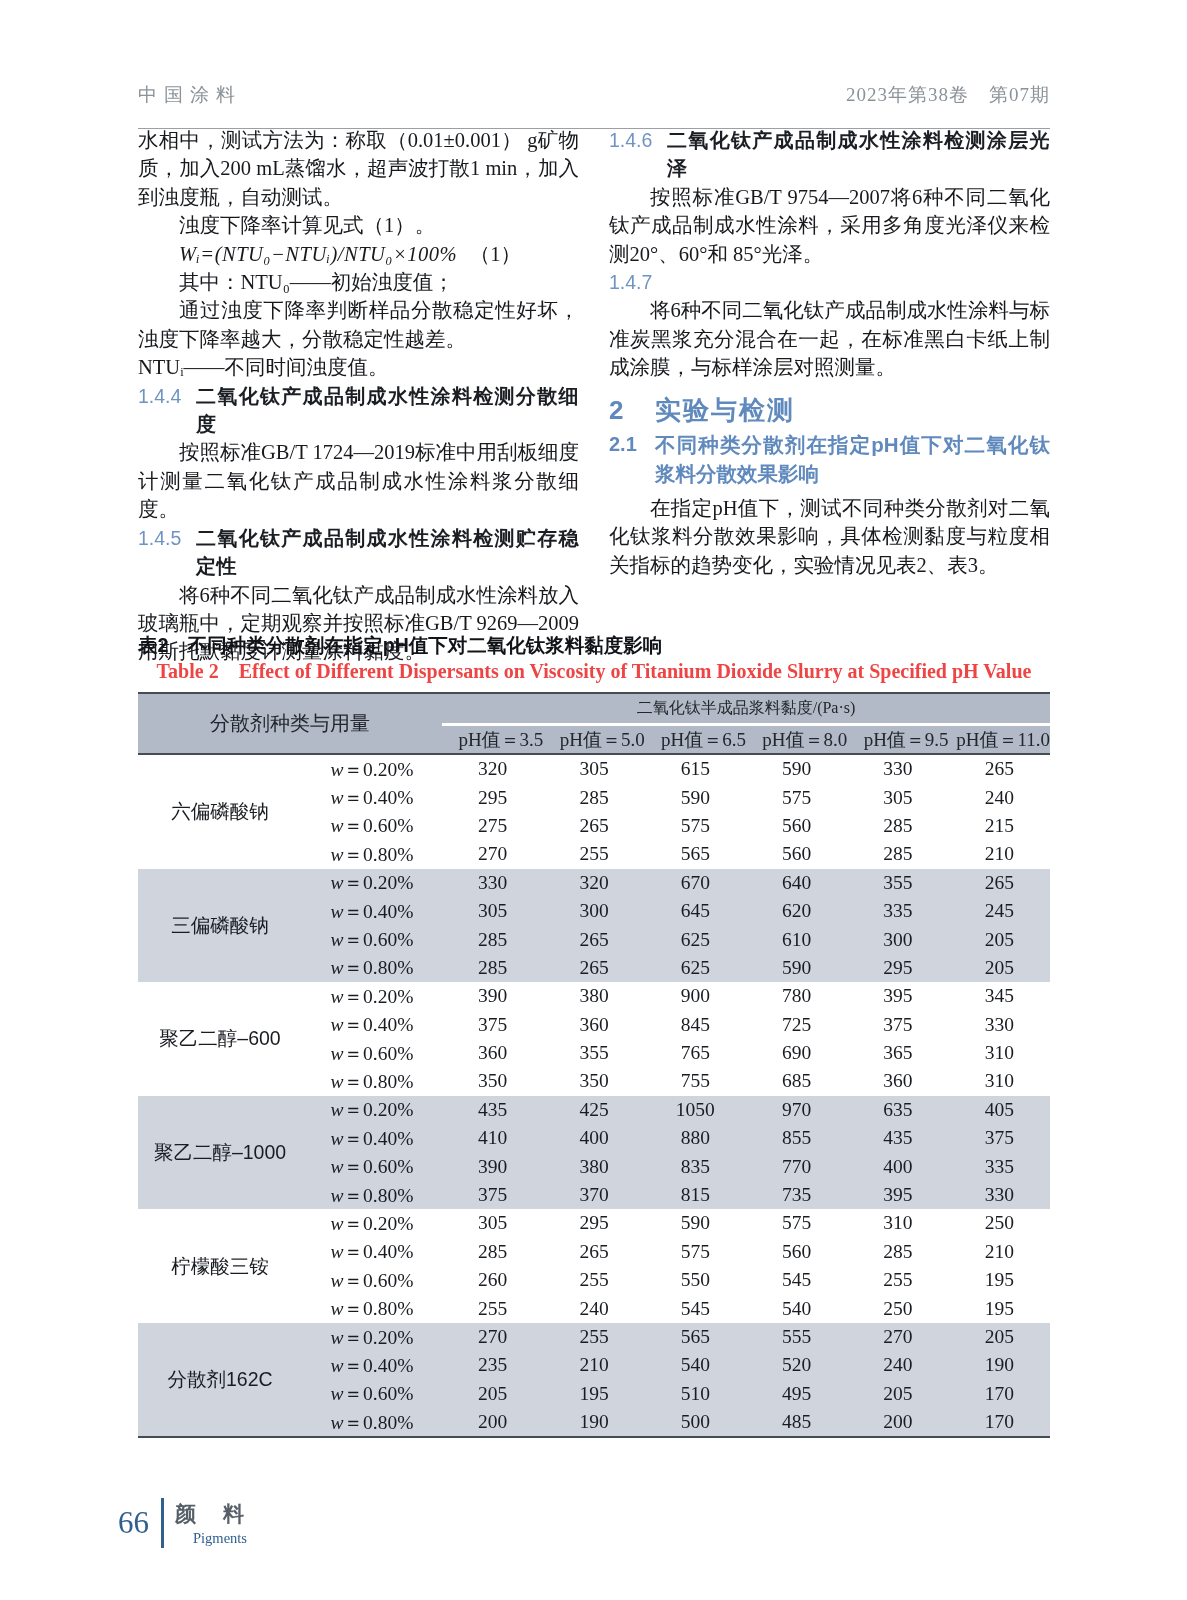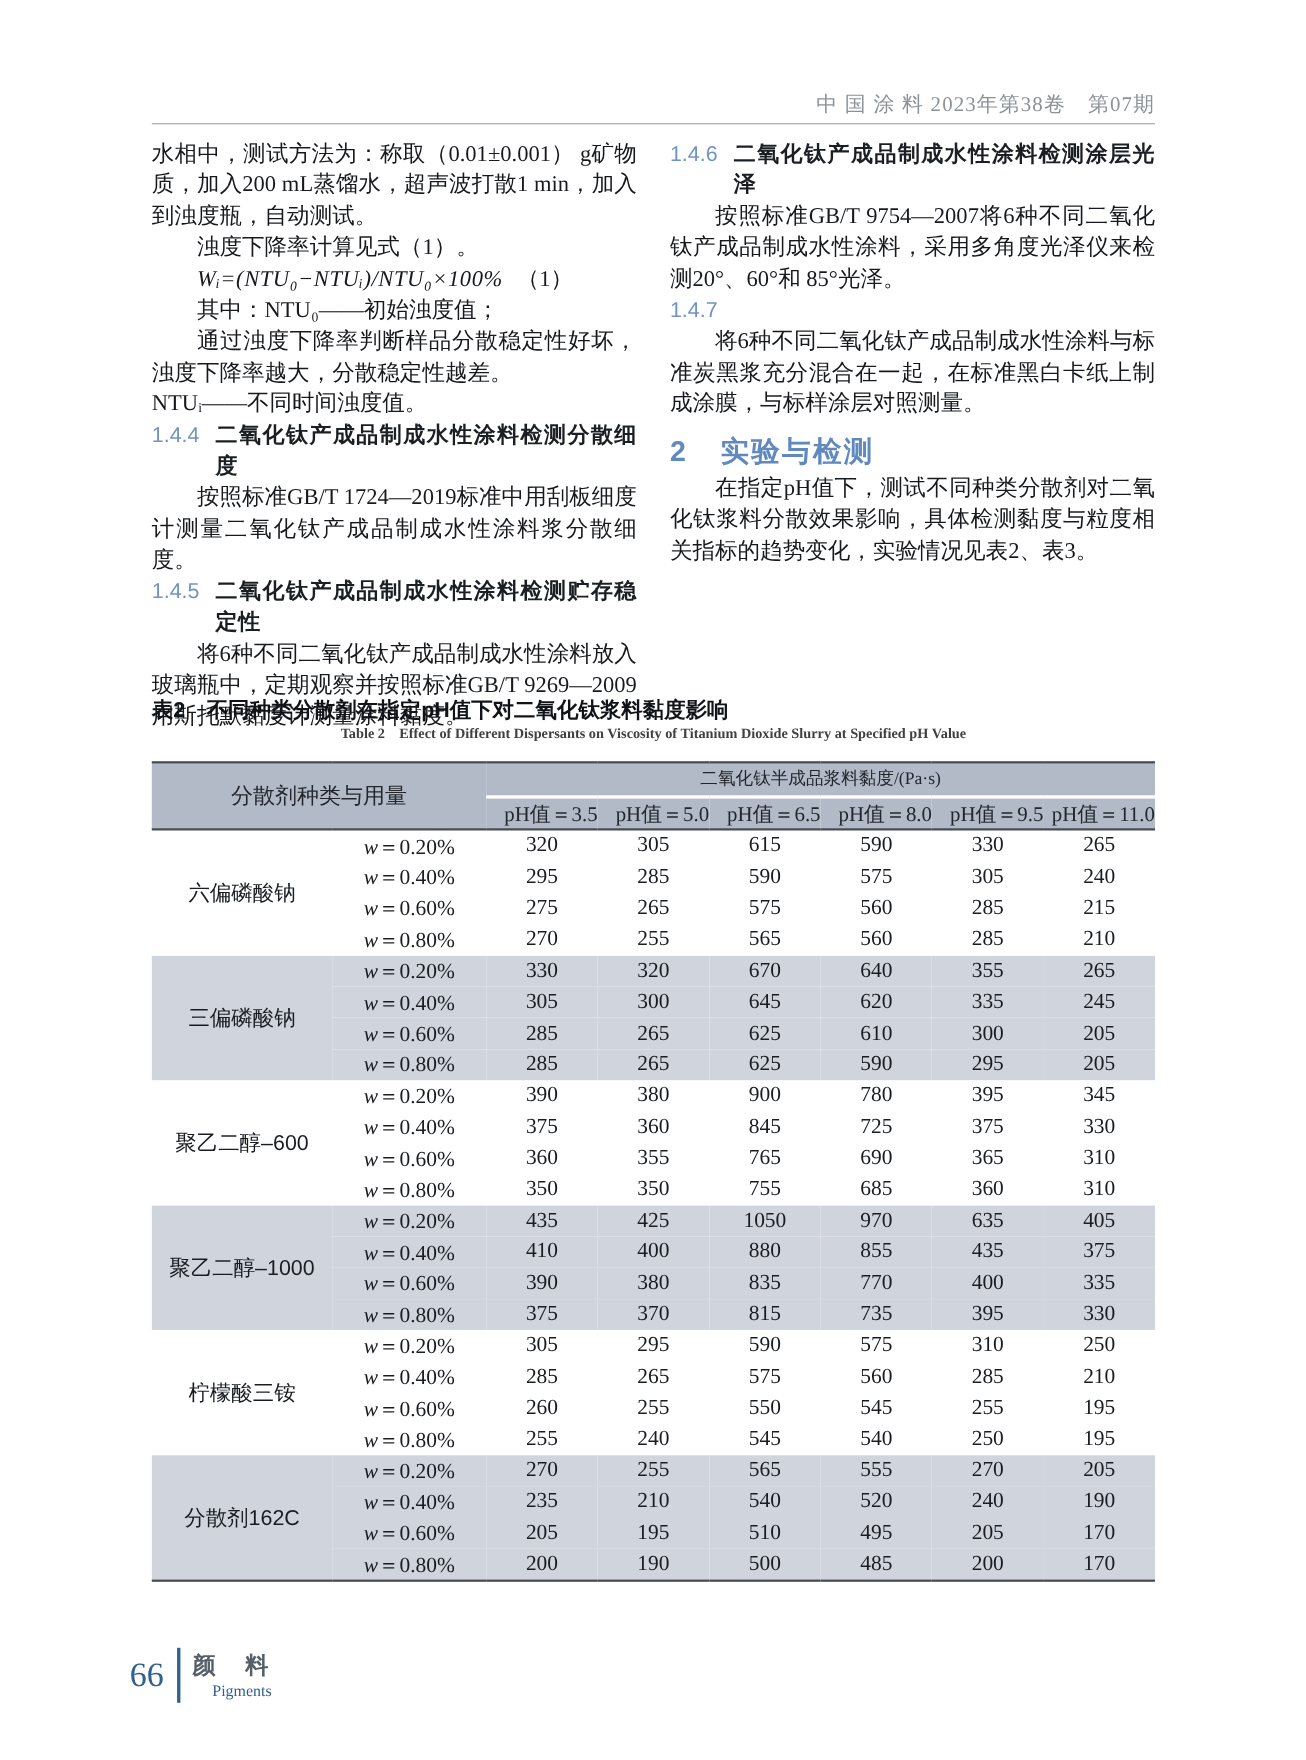--- a/index.html
+++ b/index.html
@@ -1,22 +1,22 @@
 <!DOCTYPE html>
 <html><head>
 <meta charset="utf-8">
 <style>
   html,body{margin:0;padding:0;background:#ffffff;}
   .page{position:relative;width:1187px;height:1600px;background:#ffffff;overflow:hidden;
         font-family:"Liberation Serif","DejaVu Serif",serif;color:#1c1f24;}
 
   
   .running-head{position:absolute;left:138px;top:78px;width:912px;height:30px;
-    display:flex;justify-content:flex-end;align-items:flex-end;
-    border-bottom:1px solid #9aa0a6;padding-bottom:4px;
+    display:flex;justify-content:space-between;align-items:flex-end;
+    border-bottom:1px solid #9aa0a6;padding-bottom:20px;
     font-size:19px;color:#8b9298;}
   .journal-name{letter-spacing:7px;}
   .issue-info{letter-spacing:1px;}
 
   
   .col{position:absolute;top:126px;width:441px;font-size:20.5px;line-height:28.4px;
        text-align:justify;color:#17191d;}
   .col-left{left:138px;}
   .col-right{left:609px;}
   .para{text-indent:41px;margin:0;}
@@ -37,21 +37,21 @@
   .subsection-head{display:flex;align-items:flex-start;margin:4px 0 6px 0;
     font-family:"Liberation Sans","DejaVu Sans",sans-serif;color:#6089bd;font-weight:bold;}
   .subsection-head .num{font-size:20px;flex:0 0 46px;line-height:29px;}
   .subsection-head .txt{font-size:20.5px;line-height:29px;flex:1;text-align:justify;}
 
   
   .tbl-title-zh{position:absolute;left:138px;top:632px;width:912px;text-align:left;
     font-family:"Liberation Sans","DejaVu Sans",sans-serif;font-weight:bold;
     font-size:19.5px;color:#101318;}
   .tbl-title-en{position:absolute;left:138px;top:658px;width:912px;text-align:center;
-    font-weight:bold;font-size:13px;color:#404040;}
+    font-weight:bold;font-size:20px;color:#ef4444;}
 
   
   .data-table{position:absolute;left:138px;top:692px;width:912px;
     border-collapse:collapse;table-layout:fixed;
     border-top:2px solid #464c54;border-bottom:2px solid #464c54;}
   .data-table thead th{background:#b2bac7;font-weight:normal;color:#23272d;padding:0;}
   .data-table thead{border-bottom:2px solid #464c54;margin-top:40px;}
   th.group-label{font-family:"Liberation Sans","DejaVu Sans",sans-serif;font-size:20px;}
   th.span-header{font-size:16px;height:29px;border-bottom:3px solid #ffffff;}
   th.ph-header{font-size:19px;height:27px;text-align:right;}
@@ -108,20 +108,24 @@
       <span class="txt">二氧化钛产成品制成水性涂料检测涂层光泽</span>
     </div>
     <p class="para">按照标准GB/T 9754—2007将6种不同二氧化钛产成品制成水性涂料，采用多角度光泽仪来检测20°、60°和 85°光泽。</p>
     <div class="subhead">
       <span class="num">1.4.7</span>
     </div>
     <p class="para">将6种不同二氧化钛产成品制成水性涂料与标准炭黑浆充分混合在一起，在标准黑白卡纸上制成涂膜，与标样涂层对照测量。</p>
     <div class="section-head">
       <span class="num">2</span>
       <span class="txt">实验与检测</span>
+    </div>
+    <div class="subsection-head">
+      <span class="num">2.1</span>
+      <span class="txt">不同种类分散剂在指定pH值下对二氧化钛浆料分散效果影响</span>
     </div>
     <p class="para">在指定pH值下，测试不同种类分散剂对二氧化钛浆料分散效果影响，具体检测黏度与粒度相关指标的趋势变化，实验情况见表2、表3。</p>
   </div>
 
   <div class="tbl-title-zh">表2　不同种类分散剂在指定pH值下对二氧化钛浆料黏度影响</div>
   <div class="tbl-title-en">Table 2　Effect of Different Dispersants on Viscosity of Titanium Dioxide Slurry at Specified pH Value</div>
 
   <table class="data-table">
     <colgroup>
       <col style="width:164px">

